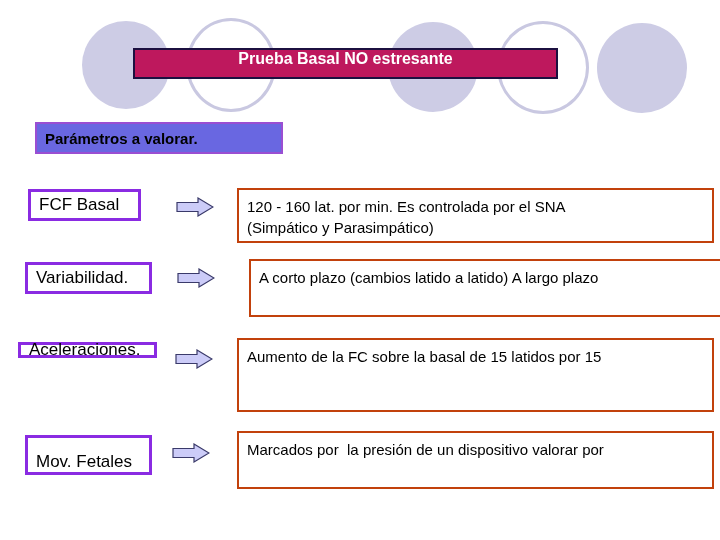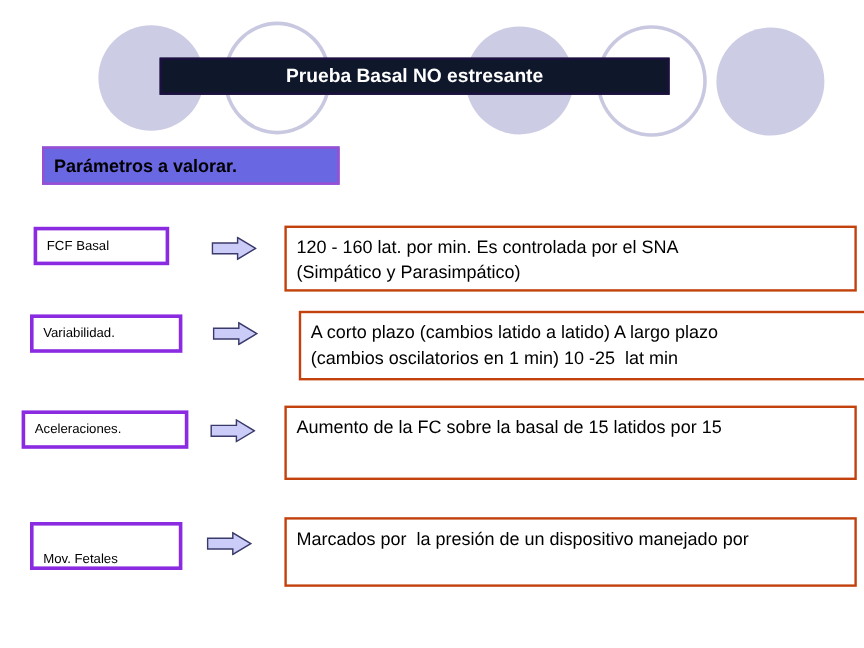--- a/index.html
+++ b/index.html
@@ -14,36 +14,36 @@
   .circle.filled{background:#cdcce5;}
   .circle.ring{background:#ffffff;border:3px solid #c9c8e1;}
   .c1{left:82px;top:21px;width:88px;height:88px;}
   .c2{left:186px;top:18px;width:90px;height:94px;}
   .c3{left:388px;top:22px;width:90px;height:90px;}
   .c4{left:497px;top:21px;width:92px;height:93px;}
   .c5{left:597px;top:23px;width:90px;height:90px;}
 
   .title-bar{
     position:absolute;left:133px;top:48px;width:425px;height:31px;z-index:2;
-    background:#0f172a;border:2px solid #1c1040;box-sizing:border-box;
-    display:flex;align-items:center;justify-content:center;
+    background:#be185d;border:2px solid #1c1040;box-sizing:border-box;
+    display:flex;align-items:flex-start;justify-content:center;
   }
   .title-bar span{color:#ffffff;font-weight:bold;font-size:16px;letter-spacing:0;}
 
   .subtitle-box{
     position:absolute;left:35px;top:122px;width:248px;height:32px;z-index:1;
     background:#6967e1;border:2px solid #9a4ed2;box-sizing:border-box;
     display:flex;align-items:center;padding-left:8px;
   }
   .subtitle-box span{font-weight:bold;font-size:15px;color:#000;}
 
   .label-box{
     position:absolute;z-index:1;background:#ffffff;border:3px solid #8a2be2;
     box-sizing:border-box;display:flex;align-items:center;padding-left:8px;
-    font-size:11px;white-space:pre;
+    font-size:17px;white-space:pre;
   }
   .arrow{position:absolute;z-index:1;}
   .desc-box{
     position:absolute;left:237px;width:477px;z-index:1;background:#ffffff;
     border:2px solid #c2410c;box-sizing:border-box;padding:6px 8px 4px 8px;
   }
   .desc-line{font-size:15px;line-height:21px;white-space:pre;}
 </style>
 </head>
 <body>
@@ -79,41 +79,40 @@
 
   <div>
     <div class="label-box" style="left:25px;top:262px;width:127px;height:32px;">
       <span>Variabilidad.</span>
     </div>
     <svg class="arrow" style="left:177px;top:268px;" width="38" height="20" viewBox="0 0 38 20">
       <polygon points="1,5.5 22,5.5 22,1 37,10 22,19 22,14.5 1,14.5" fill="#ccccf8" stroke="#3a3a6a" stroke-width="1.2"></polygon>
     </svg>
     <div class="desc-box" style="top:259px;height:58px;margin-left:12px;">
       <div class="desc-line">A corto plazo (cambios latido a latido) A largo plazo</div>
-      <div class="desc-line">(cambios oscilatorios en 1 min) 10 -25  lat min</div>
     </div>
   </div>
 
   <div>
-    <div class="label-box" style="left:18px;top:342px;width:139px;height:32px;">
+    <div class="label-box" style="left:18px;top:342px;width:139px;height:16px;">
       <span>Aceleraciones.</span>
     </div>
     <svg class="arrow" style="left:175px;top:349px;" width="38" height="20" viewBox="0 0 38 20">
       <polygon points="1,5.5 22,5.5 22,1 37,10 22,19 22,14.5 1,14.5" fill="#ccccf8" stroke="#3a3a6a" stroke-width="1.2"></polygon>
     </svg>
-    <div class="desc-box" style="top:338px;height:62px;">
+    <div class="desc-box" style="top:338px;height:74px;">
       <div class="desc-line">Aumento de la FC sobre la basal de 15 latidos por 15</div>
     </div>
   </div>
 
   <div>
     <div class="label-box" style="left:25px;top:435px;width:127px;height:40px;align-items:flex-end;">
       <span>Mov. Fetales</span>
     </div>
     <svg class="arrow" style="left:172px;top:443px;" width="38" height="20" viewBox="0 0 38 20">
       <polygon points="1,5.5 22,5.5 22,1 37,10 22,19 22,14.5 1,14.5" fill="#ccccf8" stroke="#3a3a6a" stroke-width="1.2"></polygon>
     </svg>
     <div class="desc-box" style="top:431px;height:58px;">
-      <div class="desc-line">Marcados por  la presión de un dispositivo manejado por</div>
+      <div class="desc-line">Marcados por  la presión de un dispositivo valorar por</div>
     </div>
   </div>
 
 </div>
 
 </body></html>

